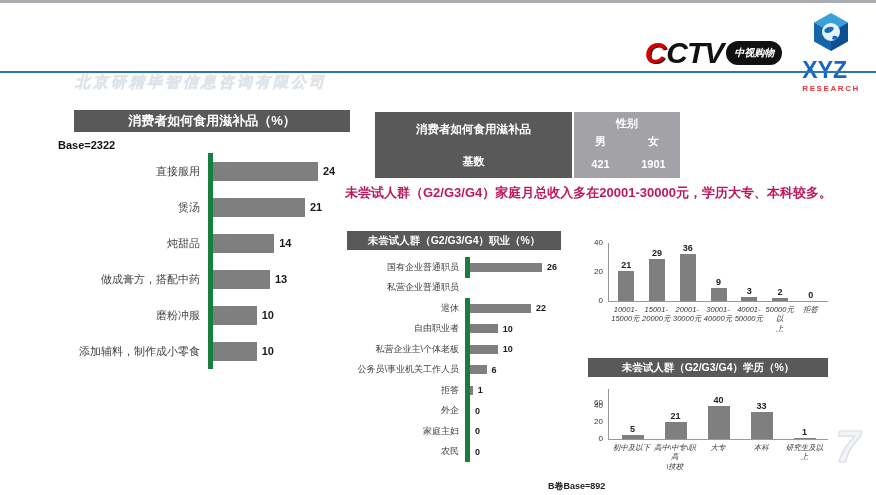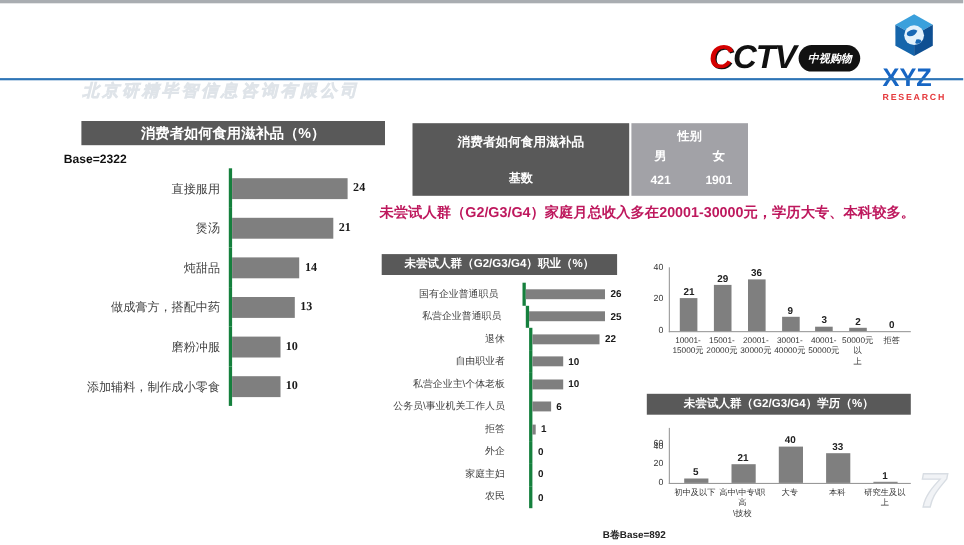--- a/index.html
+++ b/index.html
@@ -20,34 +20,34 @@
   .xyz-name{color:#1766c4;font-size:23px;font-weight:bold;line-height:1;}
   .xyz-sub{color:#e5383b;font-size:8px;font-weight:bold;letter-spacing:1.6px;margin-top:2px;}
   
   .chart-header{background:var(--header,#595959);color:#fff;font-weight:bold;text-align:center;}
   
   .consumption{position:absolute;left:58px;top:110px;width:292px;}
   .consumption .chart-header{margin-left:16px;height:22px;line-height:22px;font-size:13px;}
   .base-label{font-size:11px;font-weight:bold;color:#111;margin:7px 0 0 0;}
   .hb-row{display:flex;align-items:center;}
   .hb-label{text-align:right;color:#3f3f3f;white-space:nowrap;}
-  .hb-track{flex:1;align-self:stretch;display:flex;align-items:center;border-left:3px solid #15803d;}
+  .hb-track{flex:1;align-self:stretch;display:flex;align-items:center;border-left:5px solid #15803d;}
   .hb-bar{background:var(--bar,#7F7F7F);}
   .hb-val{margin-left:5px;font-weight:600;color:#1a1a1a;}
-  .hb-lg .hb-row{height:36px;font-family:Liberation Serif, serif;}
+  .hb-lg .hb-row{height:36px;}
   .hb-lg{margin-top:2px;}
   .hb-lg .hb-label{width:142px;font-size:11px;padding-right:8px;}
   .hb-lg .hb-bar{height:19px;}
   .hb-lg .hb-val{font-size:11px;}
   
   .occupation{position:absolute;left:347px;top:231px;width:218px;}
   .occupation .chart-header{width:214px;height:19px;line-height:19px;font-size:10.5px;}
   .hb-sm{margin-top:7px;}
   .hb-sm .hb-row{height:20.5px;}
-  .hb-sm .hb-label{width:112px;font-size:9px;padding-right:22px;}
+  .hb-sm .hb-label{width:112px;font-size:9px;padding-right:6px;}
   .hb-sm .hb-bar{height:9px;}
   .hb-sm .hb-val{font-size:9px;}
   
   .gtable{position:absolute;left:375px;top:112px;width:305px;height:66px;display:flex;}
   .gt-left{width:197px;background:var(--header,#595959);color:#fff;font-weight:bold;display:flex;
     flex-direction:column;justify-content:space-between;align-items:center;padding:10px 0 9px;}
   .gt-left-title{font-size:11.5px;}
   .gt-left-base{font-size:11px;}
   .gt-right{flex:1;background:var(--tableLight,#A2A2A7);color:#fff;font-weight:bold;display:flex;
     flex-direction:column;padding:4px 0 8px;margin-left:2px;justify-content:space-between;}
@@ -66,21 +66,21 @@
   .v-yaxis{width:18px;position:relative;margin-right:2px;}
   .v-tick{position:absolute;right:3px;font-size:8px;color:#333;}
   .v-main{flex:1;}
   .v-plot{display:flex;align-items:stretch;border-left:1px solid #999;border-bottom:1px solid #999;padding:0 2px;}
   .v-col{flex:1;display:flex;flex-direction:column;justify-content:flex-end;align-items:center;}
   .v-val{font-size:9px;font-weight:bold;color:#222;margin-bottom:1px;}
   .v-bar{background:var(--bar,#7F7F7F);}
   .income .v-bar{width:16px;}
   .education .v-bar{width:22px;}
   .v-labels{display:flex;margin-top:3px;padding:0 2px;}
-  .v-label{flex:1;text-align:center;font-size:7.5px;line-height:1.25;color:#333;white-space:pre-line;}
+  .v-label{flex:1;text-align:center;font-size:7.5px;line-height:1.25;color:#333;white-space:pre-line;font-style:italic;}
   
   .footnote{position:absolute;left:548px;top:458px;font-size:9px;font-weight:bold;color:#222;margin-top:22px;}
   .pagenum{position:absolute;right:16px;bottom:26px;font-size:44px;font-weight:bold;font-style:italic;
     color:#f1f3f6;-webkit-text-stroke:1.2px #d8dde3;line-height:1;}
 </style>
 </head>
 <body>
 
 <div class="slide">
   <div class="top-line"></div>
@@ -185,24 +185,20 @@
     <div class="hb-sm">
         <div class="hb-row">
           <div class="hb-label">国有企业普通职员</div>
           <div class="hb-track">
             <div class="hb-bar" style="width: 72px;"></div>
             <span class="hb-val">26</span>
           </div>
         </div>
         <div class="hb-row">
           <div class="hb-label">私营企业普通职员</div>
-          <div class="hb-track">
-            <div class="hb-bar" style="width: 69.2308px;"></div>
-            <span class="hb-val">25</span>
-          </div>
         </div>
         <div class="hb-row">
           <div class="hb-label">退休</div>
           <div class="hb-track">
             <div class="hb-bar" style="width: 60.9231px;"></div>
             <span class="hb-val">22</span>
           </div>
         </div>
         <div class="hb-row">
           <div class="hb-label">自由职业者</div>

